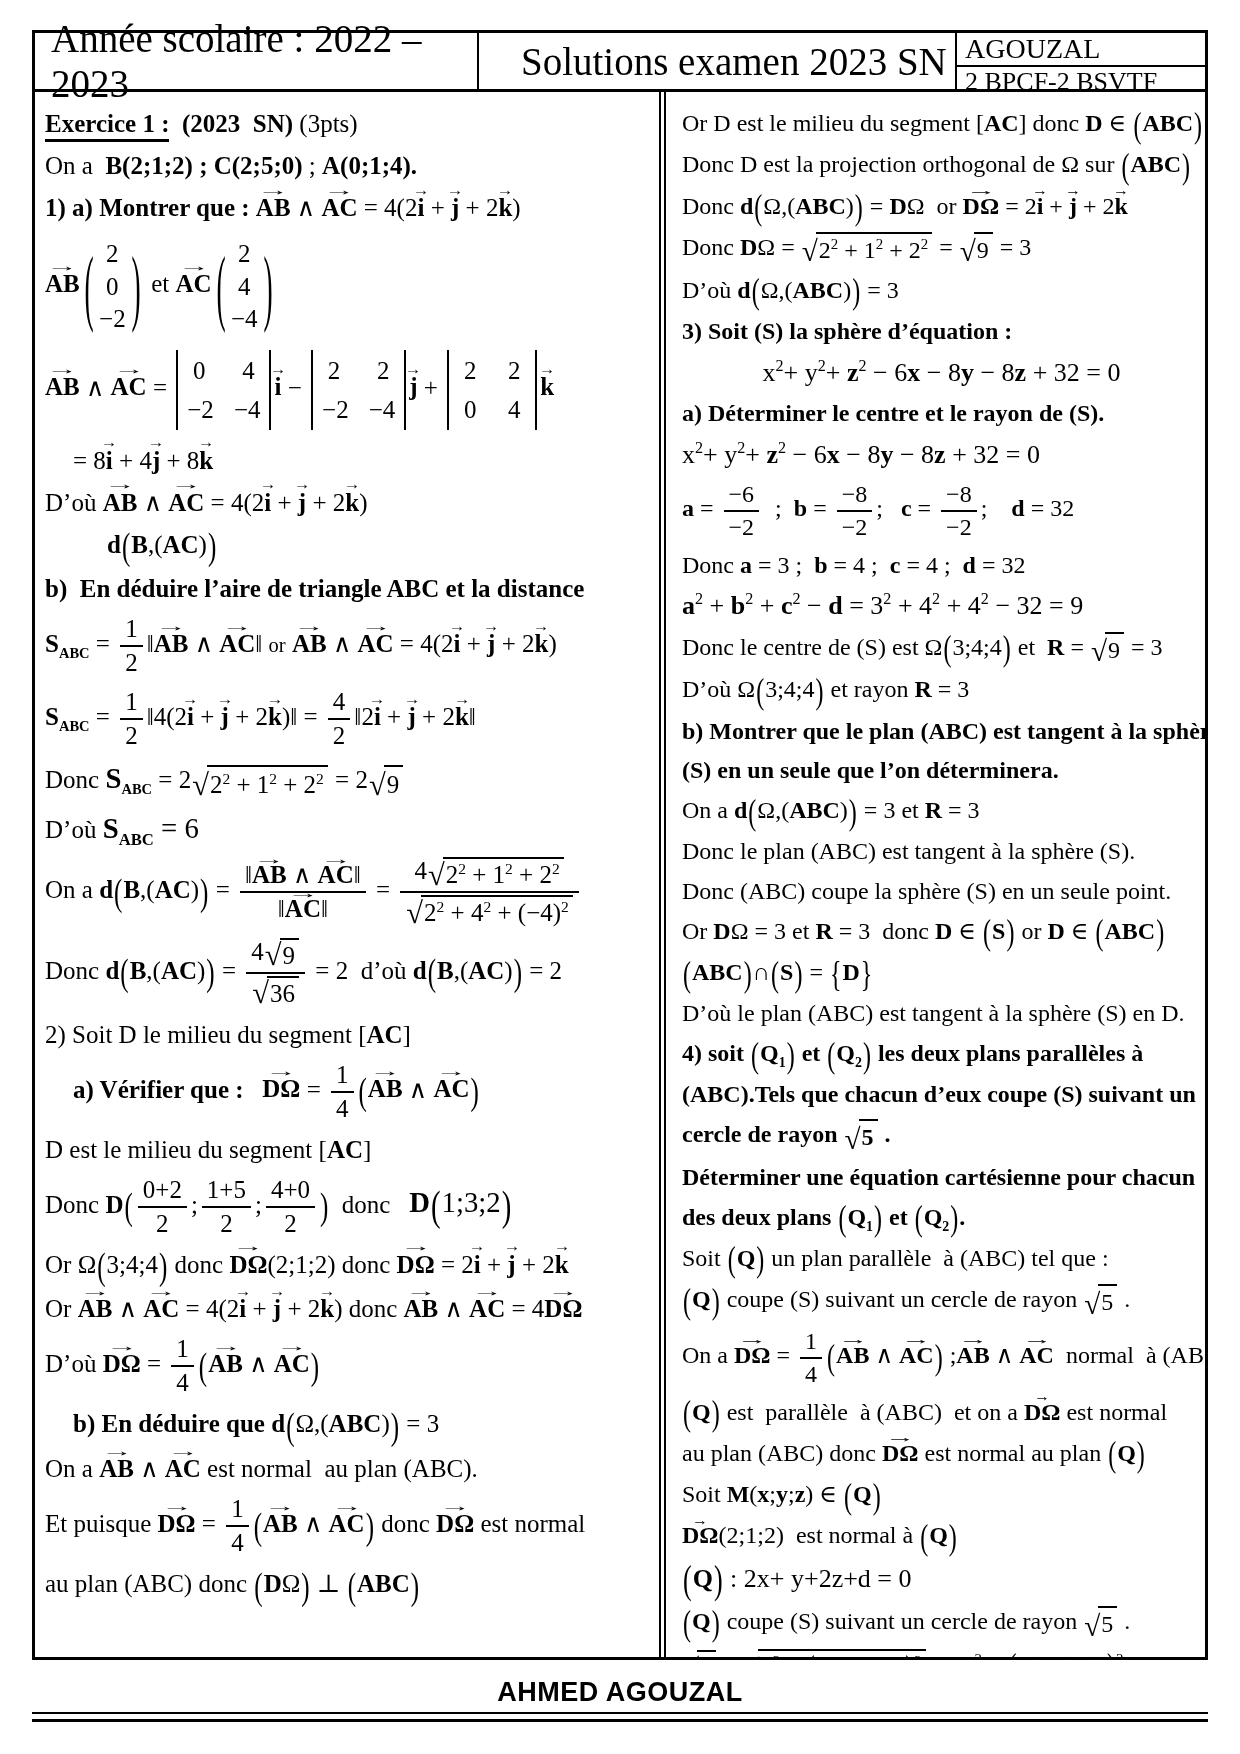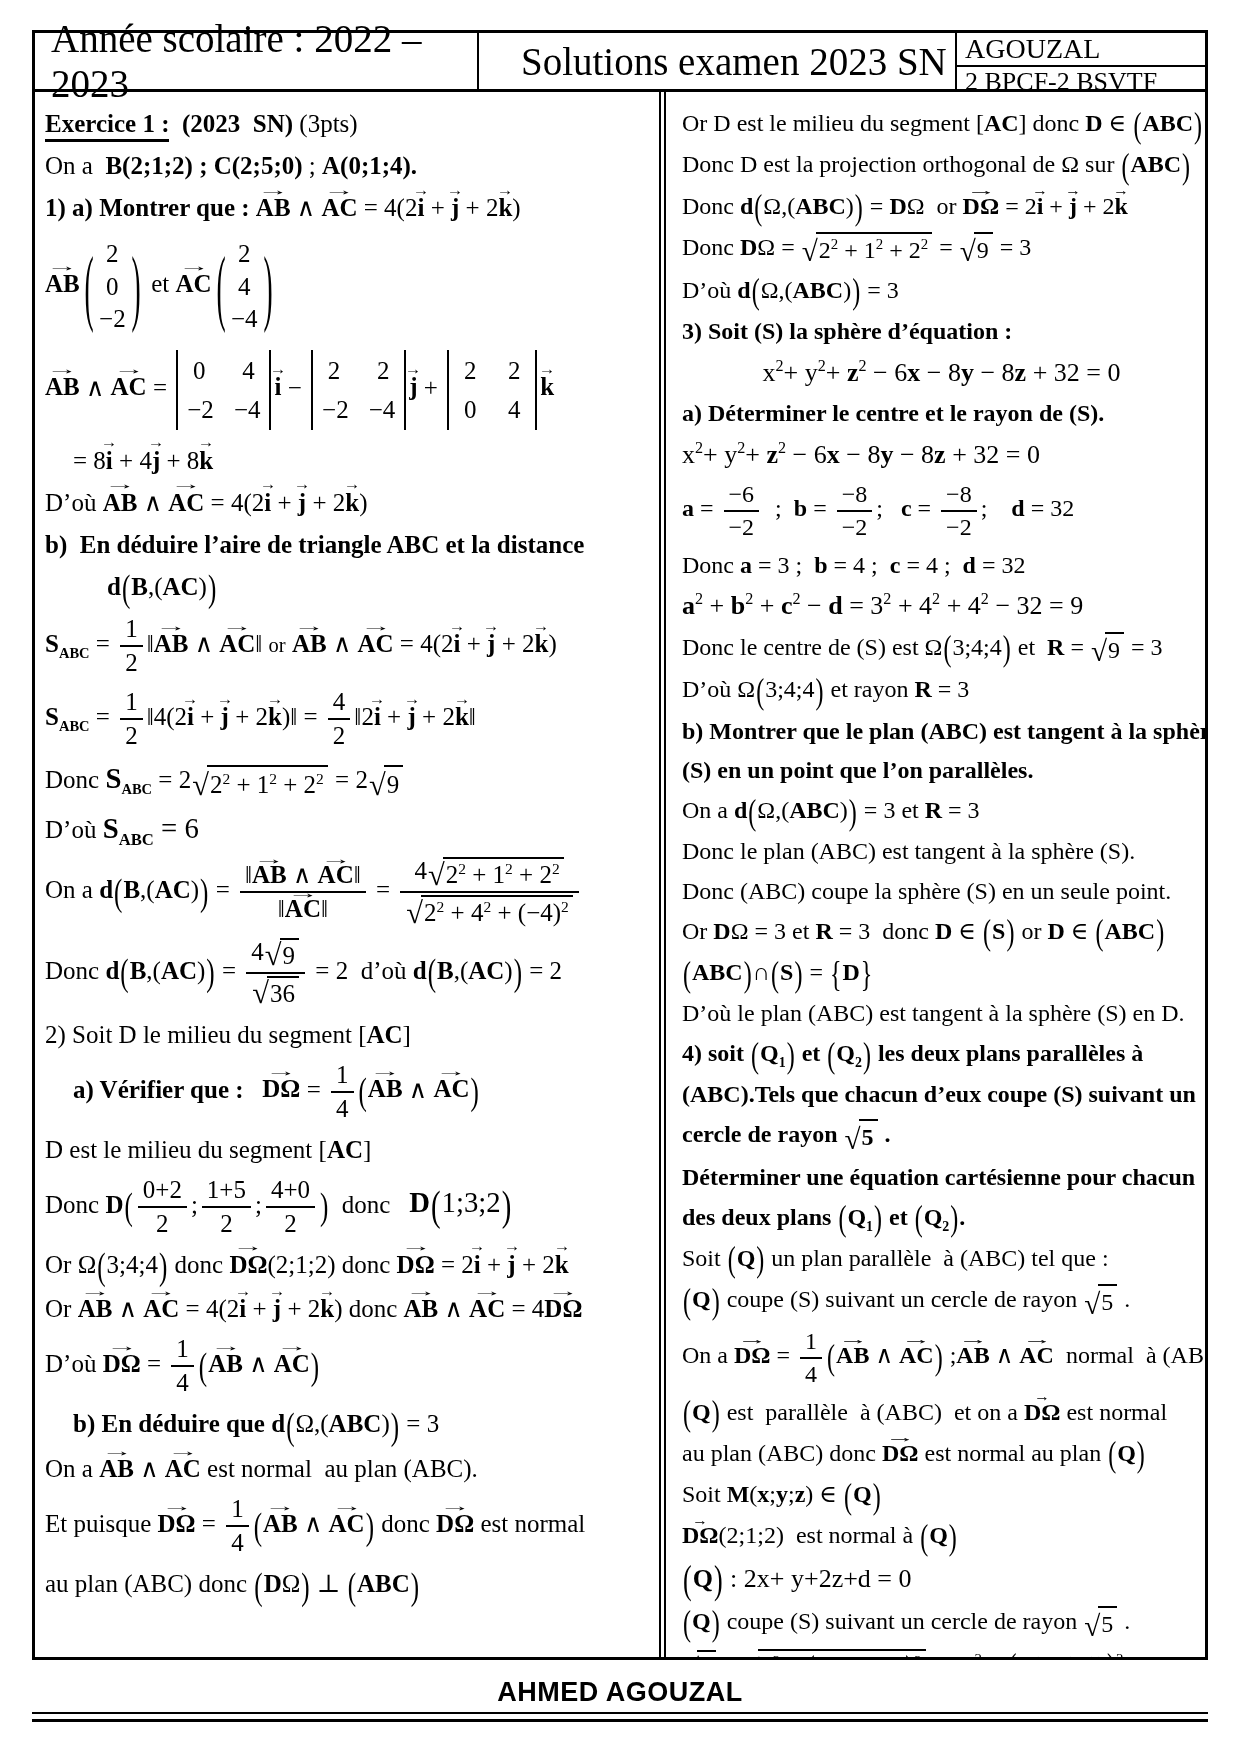--- a/index.html
+++ b/index.html
@@ -137,22 +137,22 @@
               <span>2</span>
               <span>2</span>
             </span>
             <span class="dr">
               <span>0</span>
               <span>4</span>
             </span>
           </span><b class="v">k</b></div>
         <div class="line ind">= 8<b class="v">i</b> + 4<b class="v">j</b> + 8<b class="v">k</b></div>
         <div class="line">D’où <b class="v vw">AB</b> ∧ <b class="v vw">AC</b> = 4(2<b class="v">i</b> + <b class="v">j</b> + 2<b class="v">k</b>)</div>
+        <div class="line ind2"><b>d</b><span class="bp">(</span><b>B</b>,(<b>AC</b>)<span class="bp">)</span></div>
         <div class="line"><b>b)&nbsp; En déduire l’aire de triangle ABC et la distance</b></div>
-        <div class="line ind2"><b>d</b><span class="bp">(</span><b>B</b>,(<b>AC</b>)<span class="bp">)</span></div>
         <div class="line"><b>S</b><sub><b>ABC</b></sub> = <span class="fr">
             <span class="n">1</span>
             <span class="d">2</span>
           </span>‖<b class="v vw">AB</b> ∧ <b class="v vw">AC</b>‖ <span class="orw">or</span> <b class="v vw">AB</b> ∧ <b class="v vw">AC</b> = 4(2<b class="v">i</b> + <b class="v">j</b> + 2<b class="v">k</b>)</div>
         <div class="line"><b>S</b><sub><b>ABC</b></sub> = <span class="fr">
             <span class="n">1</span>
             <span class="d">2</span>
           </span>‖4(2<b class="v">i</b> + <b class="v">j</b> + 2<b class="v">k</b>)‖ = <span class="fr">
             <span class="n">4</span>
             <span class="d">2</span>
@@ -246,21 +246,21 @@
             <span class="d">−2</span>
           </span>;&nbsp;&nbsp;&nbsp; <b>d</b> = 32</div>
         <div class="line">Donc <b>a</b> = 3 ;&nbsp; <b>b</b> = 4 ;&nbsp; <b>c</b> = 4 ;&nbsp; <b>d</b> = 32</div>
         <div class="line eq"><b>a</b><sup>2</sup> + <b>b</b><sup>2</sup> + <b>c</b><sup>2</sup> − <b>d</b> = 3<sup>2</sup> + 4<sup>2</sup> + 4<sup>2</sup> − 32 = 9</div>
         <div class="line">Donc le centre de (S) est Ω<span class="bp">(</span>3;4;4<span class="bp">)</span> et&nbsp; <b>R</b> = <span class="rt">
             <span class="rad">√</span>
             <span class="sq">9</span>
           </span> = 3</div>
         <div class="line">D’où Ω<span class="bp">(</span>3;4;4<span class="bp">)</span> et rayon <b>R</b> = 3</div>
         <div class="line"><b>b) Montrer que le plan (ABC) est tangent à la sphère</b></div>
-        <div class="line"><b>(S) en un point que l’on parallèles.</b></div>
+        <div class="line"><b>(S) en un seule que l’on déterminera.</b></div>
         <div class="line">On a <b>d</b><span class="bp">(</span>Ω,(<b>ABC</b>)<span class="bp">)</span> = 3 et <b>R</b> = 3</div>
         <div class="line">Donc le plan (ABC) est tangent à la sphère (S).</div>
         <div class="line">Donc (ABC) coupe la sphère (S) en un seule point.</div>
         <div class="line">Or <b>D</b>Ω = 3 et <b>R</b> = 3&nbsp; donc <b>D</b> ∈ <span class="bp">(</span><b>S</b><span class="bp">)</span> or <b>D</b> ∈ <span class="bp">(</span><b>ABC</b><span class="bp">)</span></div>
         <div class="line"><span class="bp">(</span><b>ABC</b><span class="bp">)</span>∩<span class="bp">(</span><b>S</b><span class="bp">)</span> = <span class="bp">{</span><b>D</b><span class="bp">}</span></div>
         <div class="line">D’où le plan (ABC) est tangent à la sphère (S) en D.</div>
         <div class="line"><b>4) soit <span class="bp">(</span>Q<sub>1</sub><span class="bp">)</span> et <span class="bp">(</span>Q<sub>2</sub><span class="bp">)</span> les deux plans parallèles à</b></div>
         <div class="line"><b>(ABC).Tels que chacun d’eux coupe (S) suivant un</b></div>
         <div class="line"><b>cercle de rayon <span class="rt">
               <span class="rad">√</span>

